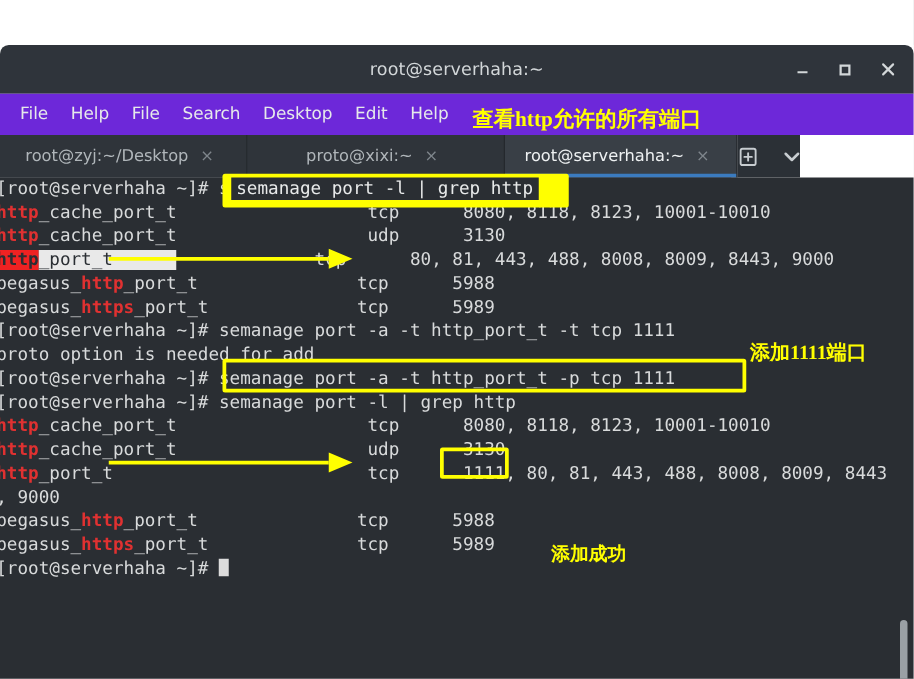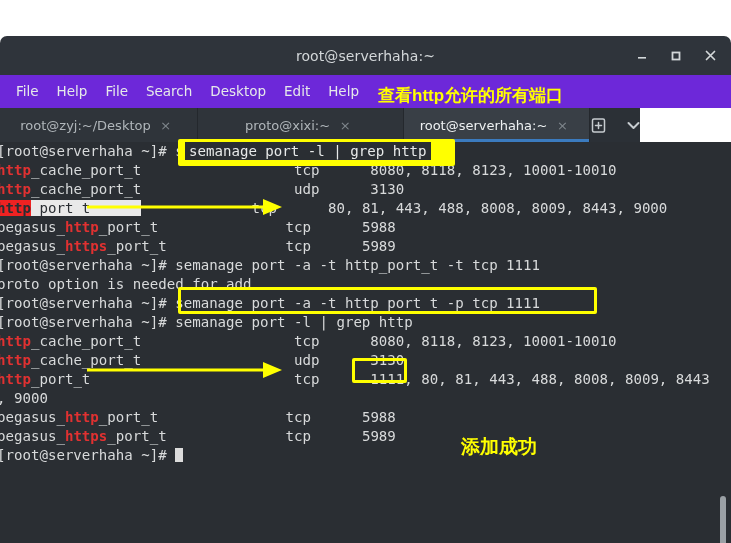--- a/index.html
+++ b/index.html
@@ -128,21 +128,21 @@
     pointer-events: none;
   }
   .anno-hl-box {
     position: absolute;
     background: #ffff00;
     border-radius: 2px;
   }
   .anno-text {
     position: absolute;
     color: #ffff00;
-    font-family: Liberation Sans, sans-serif;
+    font-family: Liberation Serif, serif;
     font-weight: bold;
     white-space: nowrap;
   }
   .anno-arrow { position: absolute; }
 
   .watermark {
     position: absolute; right: 14px; bottom: 10px;
     color: #9ba0a4; font-size: 14px;
     font-family: "DejaVu Sans", sans-serif;
   }
@@ -224,25 +224,26 @@
   <div class="anno-text" style="left:378px; top:48px; font-size:17px;">查看http允许的所有端口</div>
 
   <div class="anno-hl-box" style="left:178px; top:103px; width:277px; height:27px;"></div>
   <div class="anno-text" style="left:185px; top:106px; font-size:14.1px; font-family:'DejaVu Sans Mono', monospace; font-weight:normal; color:#e8eaea; background:#2a2e33; padding:1px 4px; letter-spacing:0;">semanage port -l | grep http</div>
 
   <svg class="anno-arrow" style="left:85px; top:160px;" width="200" height="22" viewBox="0 0 200 22">
     <path d="M2 11 L178 11" stroke="#ffff00" stroke-width="3"></path>
     <path d="M178 3 L197 11 L178 19 Z" fill="#ffff00"></path>
   </svg>
 
+  <div class="anno-text" style="left:600px; top:236px; font-size:16px;">添加1111端口</div>
 
   <div class="anno-box" style="left:178px; top:251px; width:419px; height:27px;"></div>
 
   <svg class="anno-arrow" style="left:85px; top:323px;" width="200" height="22" viewBox="0 0 200 22">
     <path d="M2 11 L178 11" stroke="#ffff00" stroke-width="3"></path>
     <path d="M178 3 L197 11 L178 19 Z" fill="#ffff00"></path>
   </svg>
 
   <div class="anno-box" style="left:352px; top:322px; width:55px; height:25px;"></div>
 
-  <div class="anno-text" style="left:461px; top:398px; font-size:19px;">添加成功</div>
+  <div class="anno-text" style="left:441px; top:398px; font-size:15px;">添加成功</div>
 
 </div>
 
 </body></html>

